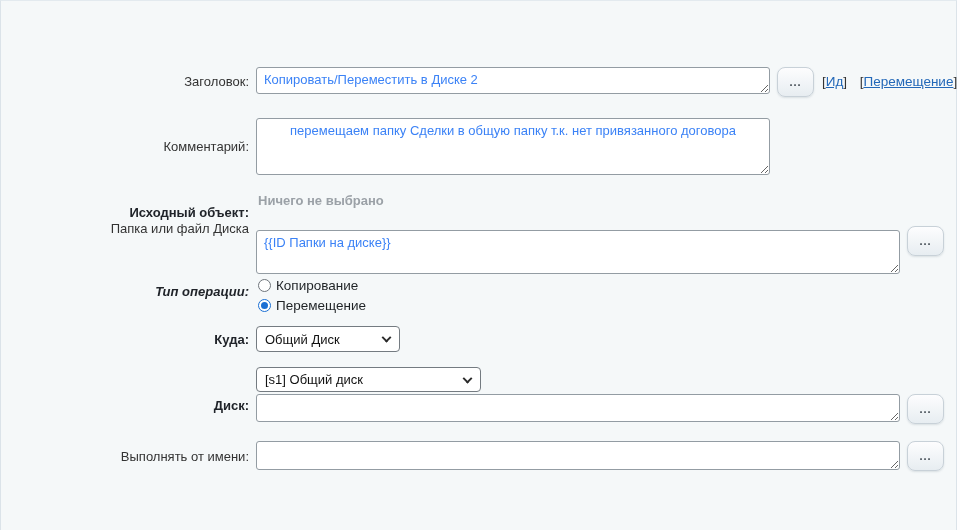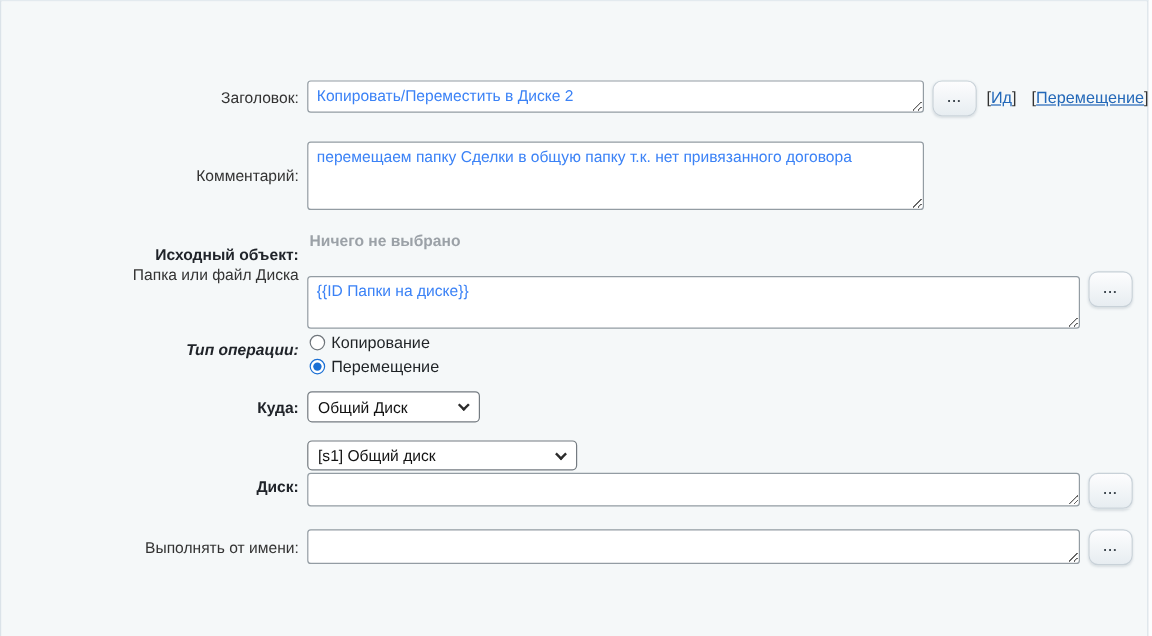--- a/index.html
+++ b/index.html
@@ -88,21 +88,21 @@
   <div class="lbl" style="top:73px;">Заголовок:</div>
   <textarea class="ta oneline" style="left: 255px; top: 66px; width: 514px; height: 27px;">Копировать/Переместить в Диске 2</textarea>
   <button class="more" style="left:776px; top:66px;">...</button>
   <div class="linkrow" style="left:821px; top:73px;">
     <span class="bracket">[</span><a class="blue">Ид</a><span class="bracket">]</span>
     <span style="display:inline-block; width:5px;"></span>
     <span class="bracket">[</span><a class="blue">Перемещение</a><span class="bracket">]</span>
   </div>
 
   <div class="lbl" style="top:138px;">Комментарий:</div>
-  <textarea class="ta" style="left: 255px; top: 117px; width: 514px; height: 57px;">перемещаем папку Сделки в общую папку т.к. нет привязанного договора</textarea>
+  <textarea class="ta" style="left: 255px; top: 117px; width: 514px; height: 57px; text-align: center;">перемещаем папку Сделки в общую папку т.к. нет привязанного договора</textarea>
 
   <div class="graytext" style="left:257px; top:192px;">Ничего не выбрано</div>
   <div class="lbl bold" style="top:204px;">Исходный объект:</div>
   <div class="lbl" style="top:220px;">Папка или файл Диска</div>
   <textarea class="ta oneline" style="left: 255px; top: 229px; width: 644px; height: 44px;">{{ID Папки на диске}}</textarea>
   <button class="more" style="left:906px; top:225px;">...</button>
 
   <div class="lbl bold" style="top:283px;font-style:italic;">Тип операции:</div>
   <div class="radioline" style="left:257px; top:276px;">
     <span class="radio"></span>

